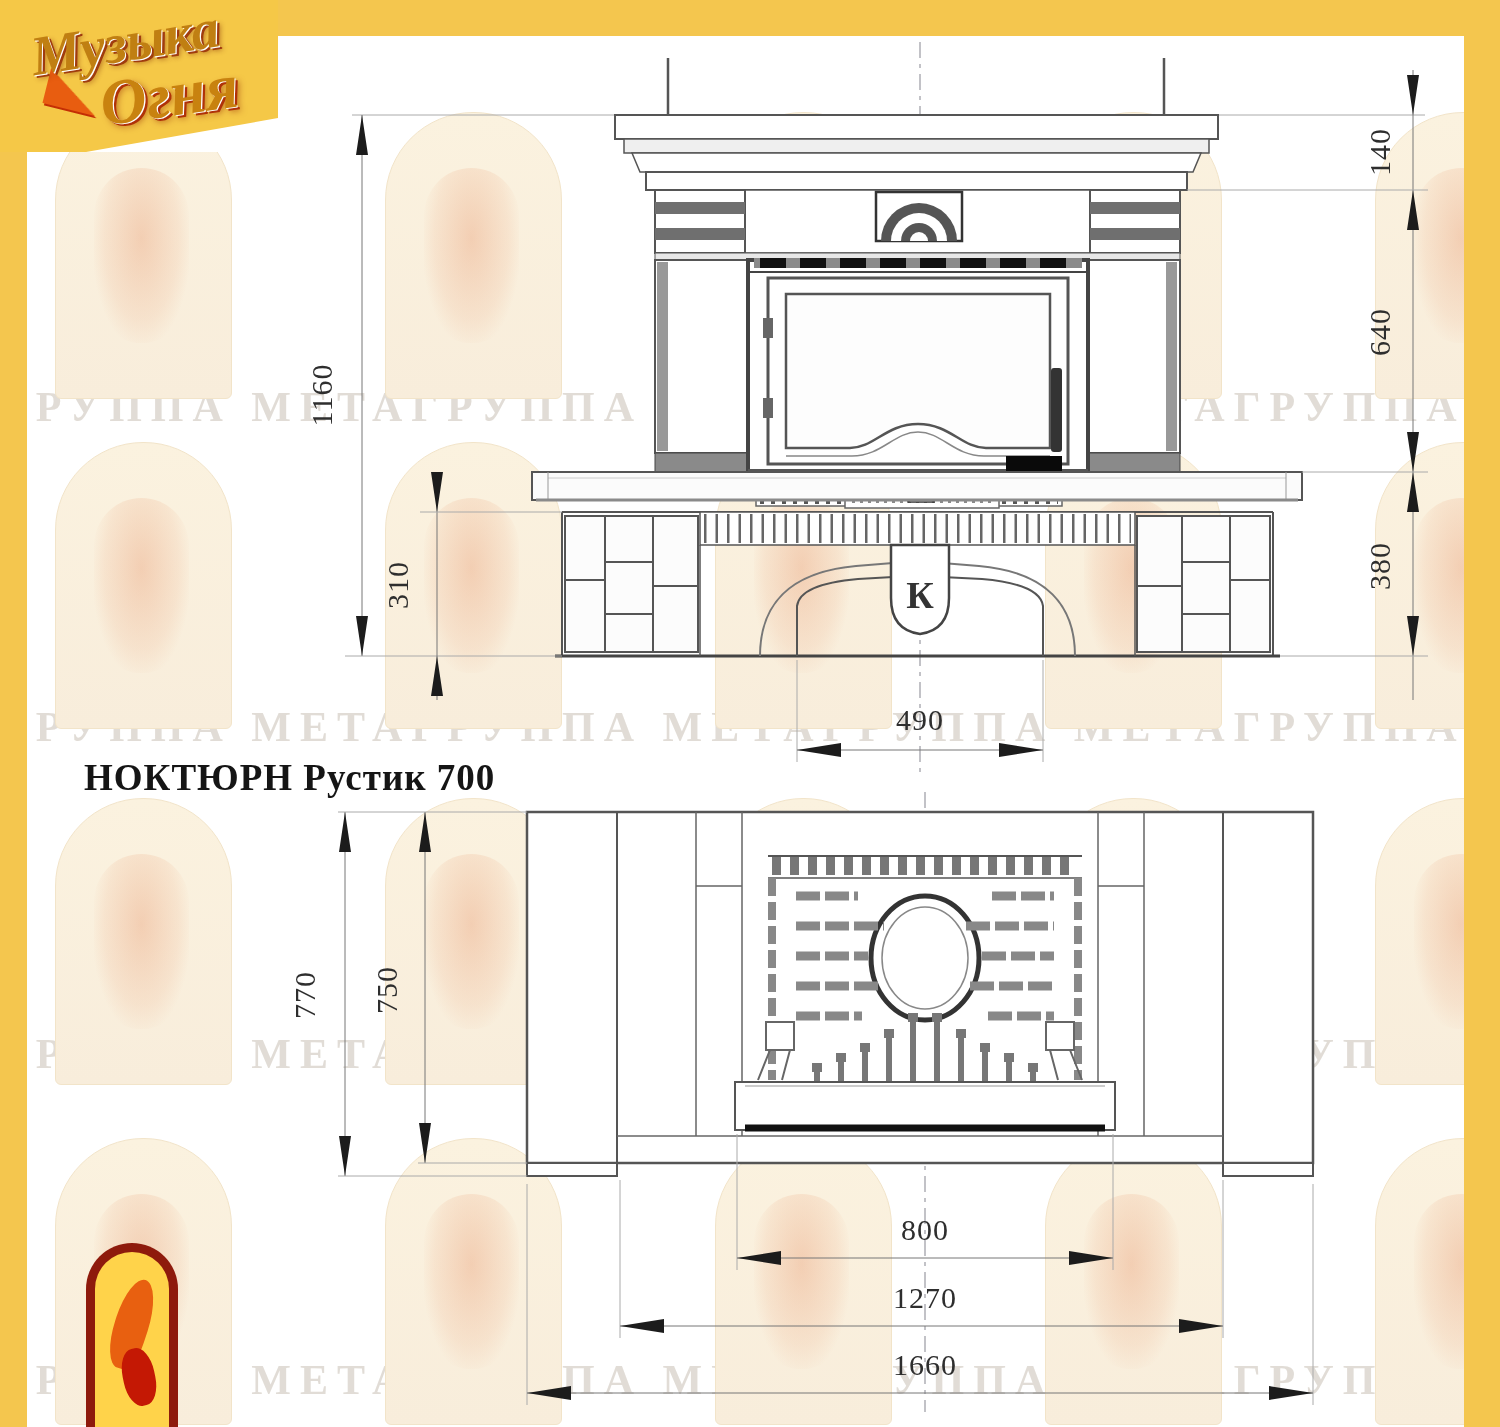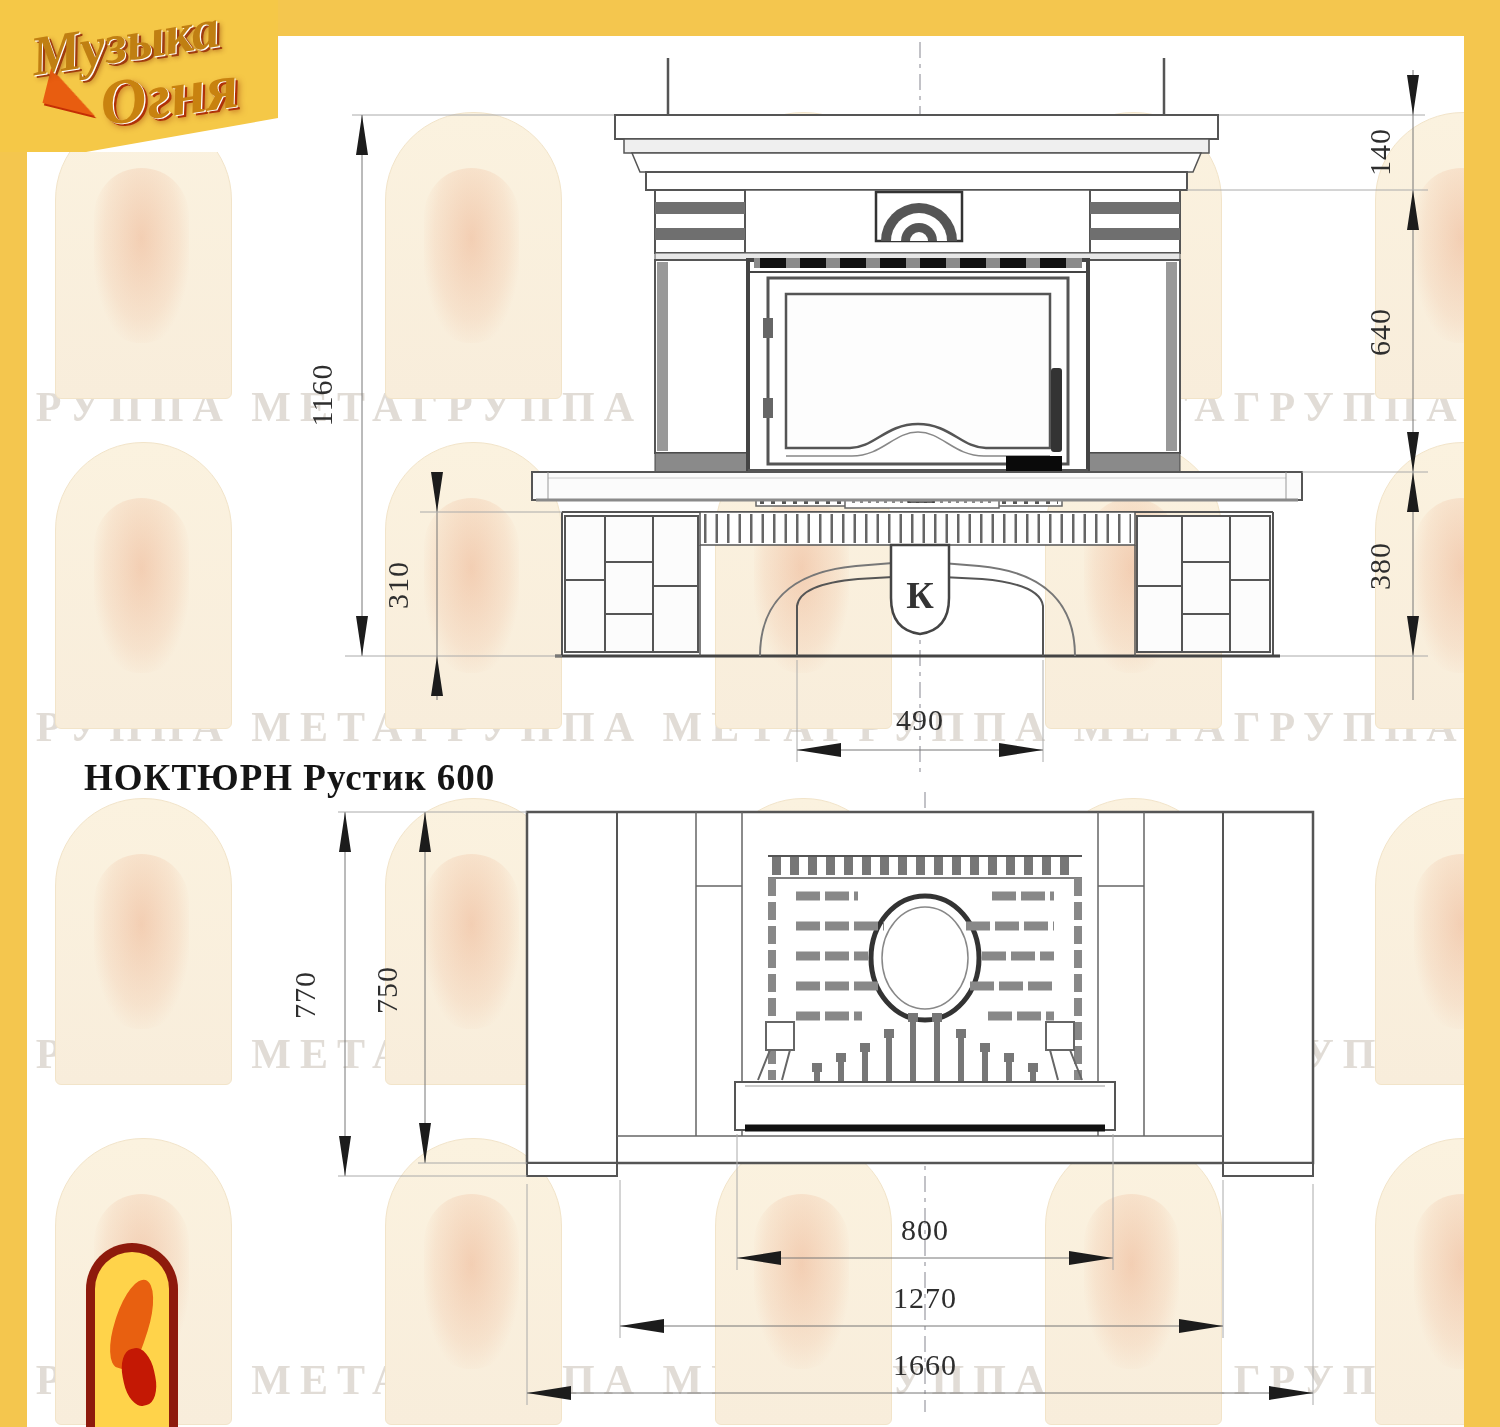--- a/index.html
+++ b/index.html
@@ -301,21 +301,21 @@
     <g fill="#2e2e2e" stroke="none">
       <text class="dimlabel" x="315" y="995" text-anchor="middle" transform="rotate(-90 315 995)">770</text>
       <text class="dimlabel" x="397" y="990" text-anchor="middle" transform="rotate(-90 397 990)">750</text>
       <text class="dimlabel" x="925" y="1240" text-anchor="middle">800</text>
       <text class="dimlabel" x="925" y="1308" text-anchor="middle">1270</text>
       <text class="dimlabel" x="925" y="1375" text-anchor="middle">1660</text>
     </g>
   </g>
 </svg>
 
-<div class="page-title">НОКТЮРН Рустик 600</div>
+<div class="page-title">НОКТЮРН Рустик 700</div>
 
 <div class="strip strip-left"></div>
 <div class="strip strip-top"></div>
 <div class="strip strip-right"></div>
 
 <div class="logo">
   <div class="logo-flame"></div>
   <div class="logo-l1">Музыка</div>
   <div class="logo-l2">Огня</div>
   <div class="logo-cut"></div>

